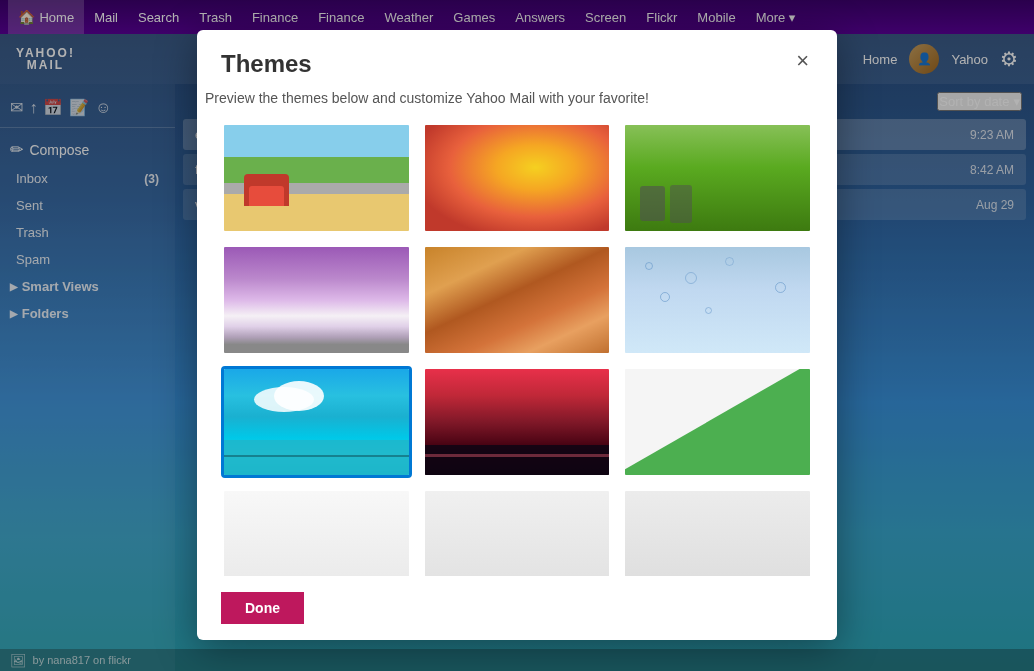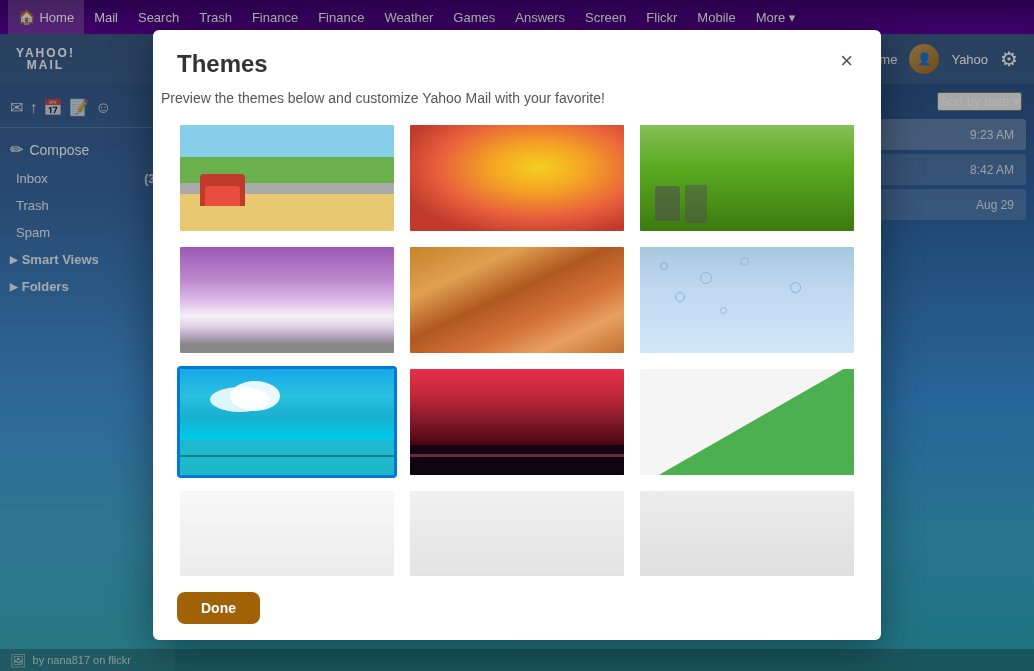--- a/index.html
+++ b/index.html
@@ -167,21 +167,21 @@
       background: rgba(0,0,0,0.3);
       z-index: 100;
       display: flex;
       align-items: flex-start;
       justify-content: center;
       padding-top: 30px;
     }
     .modal {
       background: #fff;
       border-radius: 6px;
-      width: 728px;
+      width: 640px;
       max-height: 610px;
       box-shadow: 0 8px 40px rgba(0,0,0,0.4);
       overflow: hidden;
       display: flex;
       flex-direction: column;
     }
     .modal-header {
       padding: 20px 24px 12px;
       display: flex;
       align-items: flex-start;
@@ -234,24 +234,24 @@
       width: 100%;
       height: 100%;
       display: block;
     }
 
     .modal-footer {
       padding: 16px 24px;
       flex-shrink: 0;
     }
     .done-btn {
-      background: #a16207;
+      background: #be185d;
       color: #fff;
       border: none;
-      border-radius: 8px;
+      border-radius: 0;
       padding: 8px 24px;
       font-size: 14px;
       cursor: pointer;
       font-weight: bold;
     }
   </style>
 </head>
 <body>
 
 <div class="bg"></div>
@@ -324,20 +324,23 @@
       <span class="toolbar-icon">📝</span>
       <span class="toolbar-icon">☺</span>
     </div>
     <div class="compose-btn">
       <span class="compose-icon">✏</span>
       <span>Compose</span>
     </div>
     <div class="sidebar-item">
       <span>Inbox</span>
       <span class="count">(3)</span>
+    </div>
+    <div class="sidebar-item">
+      <span>Sent</span>
     </div>
     <div class="sidebar-item">
       <span>Trash</span>
     </div>
     <div class="sidebar-item">
       <span>Spam</span>
     </div>
     <div class="sidebar-section">
       <span class="arrow-icon">▶</span>
       <span>Smart Views</span>

